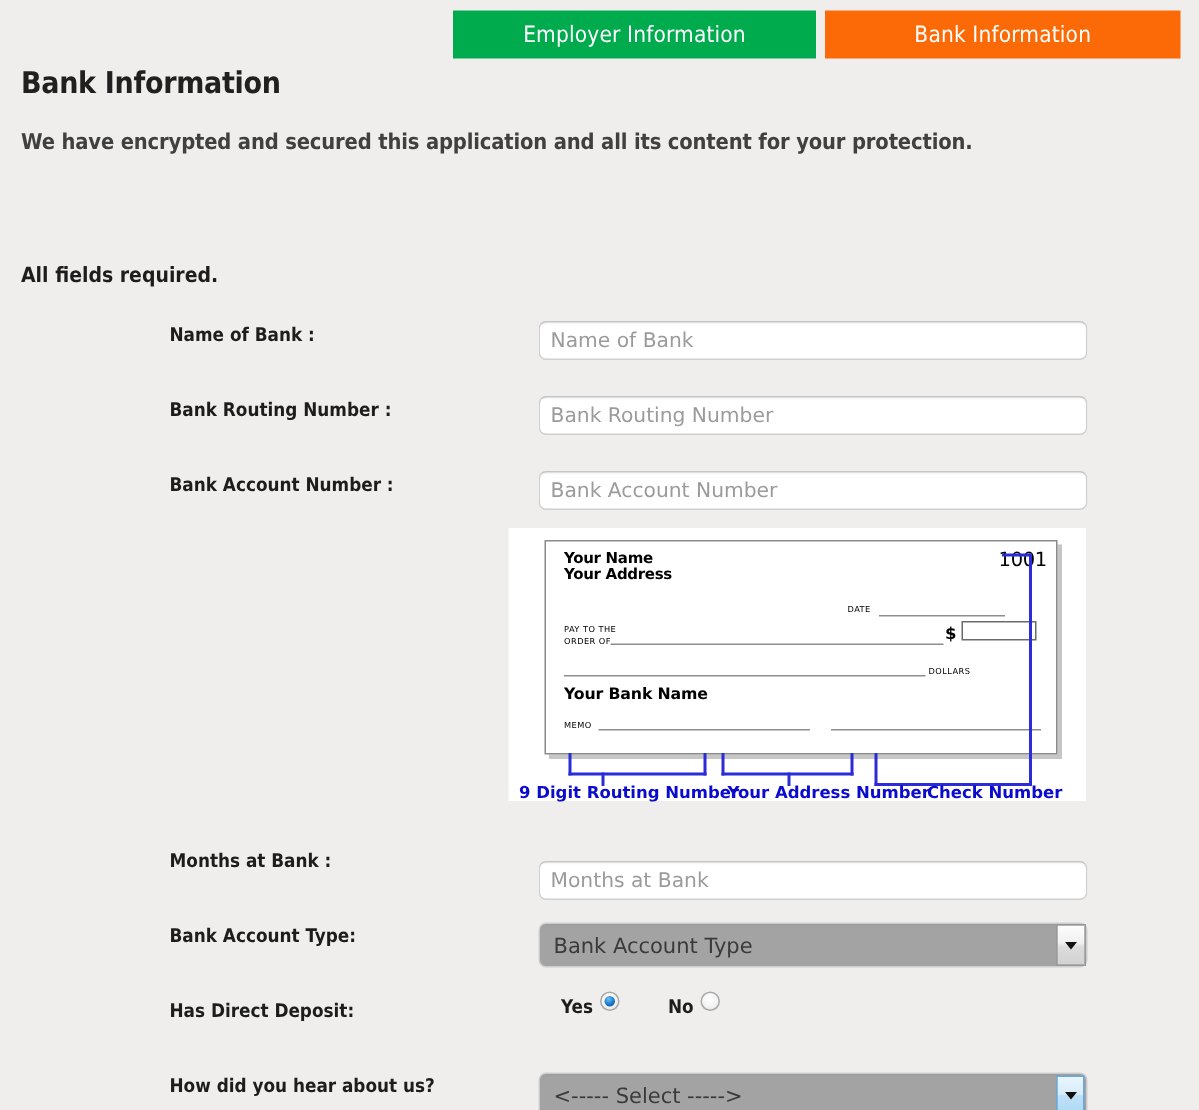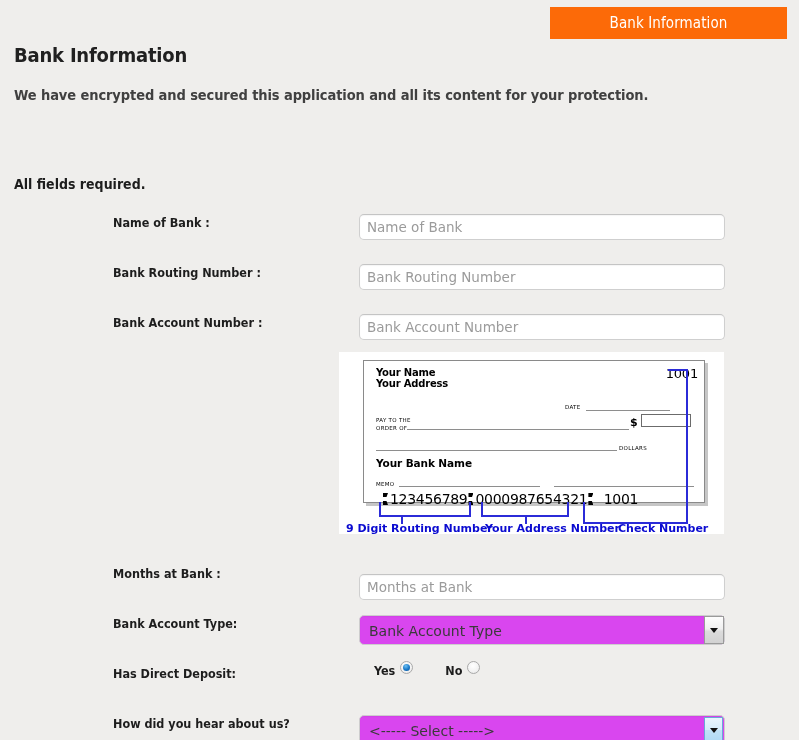--- a/index.html
+++ b/index.html
@@ -116,21 +116,21 @@
   .lbl-direct-dep { top: 666px; }
   .lbl-hear       { top: 716px; }
 
   
   .select-wrap {
     position: absolute;
     left: 359px;
     width: 366px;
     height: 30px;
     box-sizing: border-box;
-    background: #d946ef;
+    background: #a3a3a3;
     border: 1px solid #cdcdcd;
     border-radius: 5px;
     box-shadow: inset 0 1px 1px rgba(0,0,0,0.04);
     cursor: pointer;
   }
   .select-text {
     position: absolute;
     left: 9px; top: 0;
     height: 30px; line-height: 30px;
     font-size: 14px;
@@ -292,20 +292,21 @@
     font-size: 11px;
     font-weight: bold;
     font-family: "DejaVu Sans", "Liberation Sans", sans-serif;
     white-space: nowrap;
   }
 </style>
 </head>
 <body>
 
 <div class="tabbar">
+  <div class="tab tab-1">Employer Information</div>
   <div class="tab tab-2">Bank Information</div>
 </div>
 
 <div class="page-title">Bank Information</div>
 <div class="notice">We have encrypted and secured this application and all its content for your protection.</div>
 <div class="required-note">All fields required.</div>
 
 <div class="field-label lbl-bank-name">Name of Bank :</div>
 <input class="text-input row-bank-name" type="text" autofocus="" placeholder="Name of Bank" style="">
 
@@ -334,21 +335,20 @@
 
     <div class="chk-line ln-dollars"></div>
     <div class="chk-txt chk-dollars-lbl">DOLLARS</div>
 
     <div class="chk-txt chk-bankname">Your Bank Name</div>
 
     <div class="chk-txt chk-memo-lbl">MEMO</div>
     <div class="chk-line ln-memo1"></div>
     <div class="chk-line ln-memo2"></div>
 
-    <div class="micr"><span class="micr-sym"></span><span>123456789</span><span class="micr-sym"></span><span>0000987654321</span><span class="micr-sym"></span>&nbsp;&nbsp;<span>1001</span></div>
   </div>
 
   <div class="blue-line" style="left:40px;  top:150px; width:2px;  height:15px;"></div>
   <div class="blue-line" style="left:40px;  top:163px; width:92px; height:2px;"></div>
   <div class="blue-line" style="left:130px; top:150px; width:2px;  height:15px;"></div>
   <div class="blue-line" style="left:62px;  top:163px; width:2px;  height:9px;"></div>
 
   <div class="blue-line" style="left:142px; top:150px; width:2px;  height:15px;"></div>
   <div class="blue-line" style="left:142px; top:163px; width:88px; height:2px;"></div>
   <div class="blue-line" style="left:228px; top:150px; width:2px;  height:15px;"></div>

